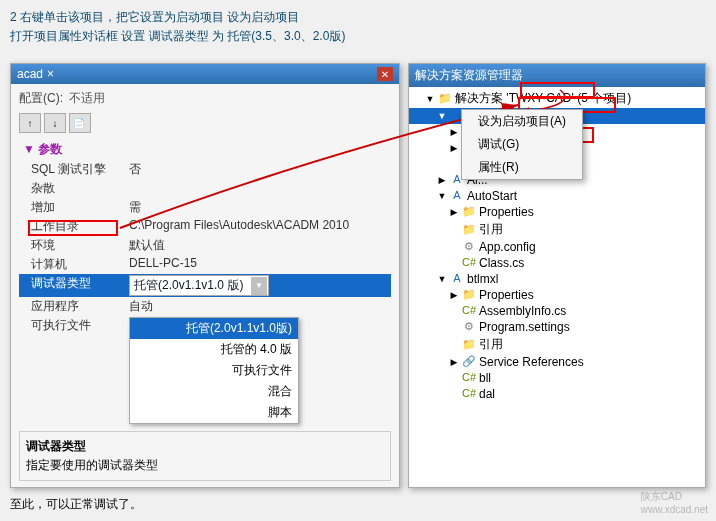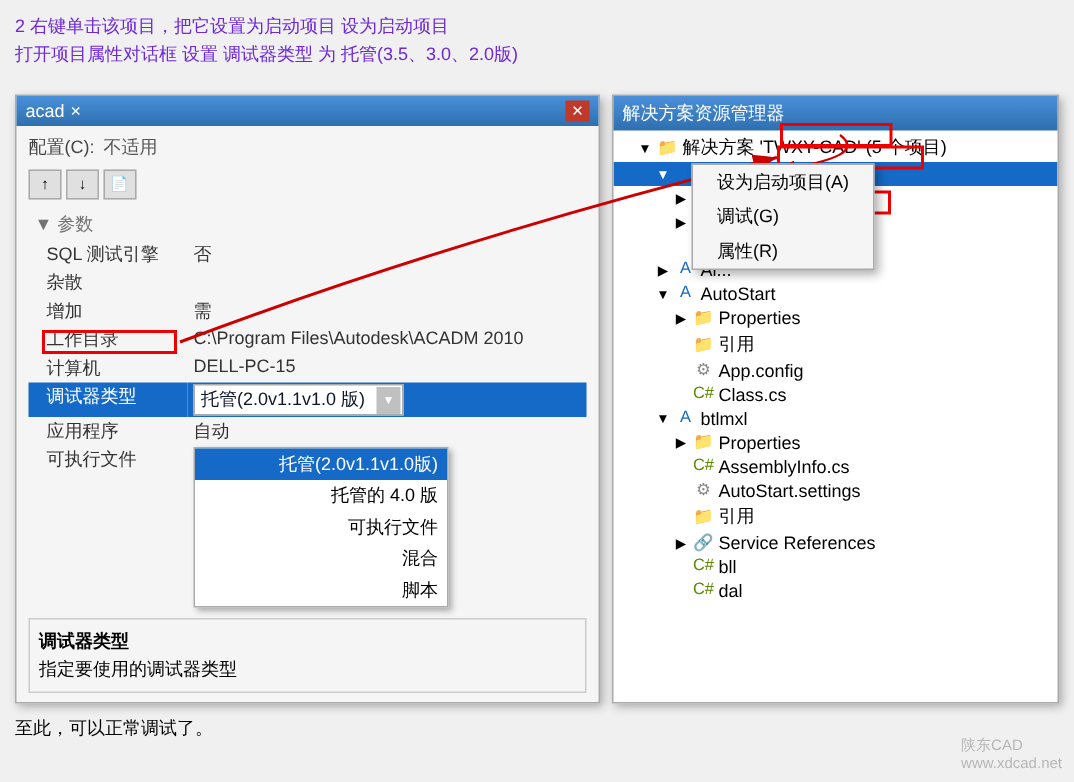--- a/index.html
+++ b/index.html
@@ -16,21 +16,21 @@
     .page-wrapper {
       width: 716px;
       min-height: 521px;
       background: #f0f0f0;
       padding: 8px 10px;
       position: relative;
     }
 
     .top-text {
       font-size: 12px;
-      color: #6d28d9;
+      color: #0c4a6e;
       margin-bottom: 4px;
       line-height: 1.6;
     }
 
     .main-area {
       display: flex;
       gap: 8px;
       margin-top: 17px;
       position: relative;
     }
@@ -137,22 +137,22 @@
       font-size: 12px;
       margin-bottom: 6px;
     }
 
     .params-table tr td {
       padding: 1px 4px;
       vertical-align: top;
     }
 
     .params-table .section-header {
-      color: #737373;
-      font-weight: normal;
+      color: #a21caf;
+      font-weight: bold;
       padding: 2px 4px;
     }
 
     .params-table .param-label {
       color: #333;
       padding-left: 12px;
     }
 
     .params-table .param-value {
       color: #333;
@@ -406,20 +406,24 @@
             </tr>
             <tr>
               <td class="param-label">增加</td>
               <td class="param-value">需</td>
             </tr>
             <tr>
               <td class="param-label">工作目录</td>
               <td class="param-value">C:\Program Files\Autodesk\ACADM 2010</td>
             </tr>
             <tr>
+              <td class="param-label">环境</td>
+              <td class="param-value">默认值</td>
+            </tr>
+            <tr>
               <td class="param-label">计算机</td>
               <td class="param-value">DELL-PC-15</td>
             </tr>
             <tr class="highlighted-row">
               <td class="param-label" style="color:#fff; padding-left:12px;">调试器类型</td>
               <td class="param-value">
                 <div class="dropdown-container">
                   <div class="dropdown-value" style="color:#0f172a;">托管(2.0v1.1v1.0 版)</div>
                   <div class="dropdown-arrow">▼</div>
                 </div>
@@ -580,21 +584,21 @@
           <span class="tree-icon icon-cs">C#</span>
           <span>AssemblyInfo.cs</span>
         </div>
 
         <div class="tree-item">
           <span class="tree-indent"></span>
           <span class="tree-indent"></span>
           <span class="tree-indent"></span>
           <span class="tree-expand"> </span>
           <span class="tree-icon icon-config">⚙</span>
-          <span>AutoStart.settings</span>
+          <span>Program.settings</span>
         </div>
 
         <div class="tree-item">
           <span class="tree-indent"></span>
           <span class="tree-indent"></span>
           <span class="tree-indent"></span>
           <span class="tree-expand"> </span>
           <span class="tree-icon icon-folder">📁</span>
           <span>引用</span>
         </div>

